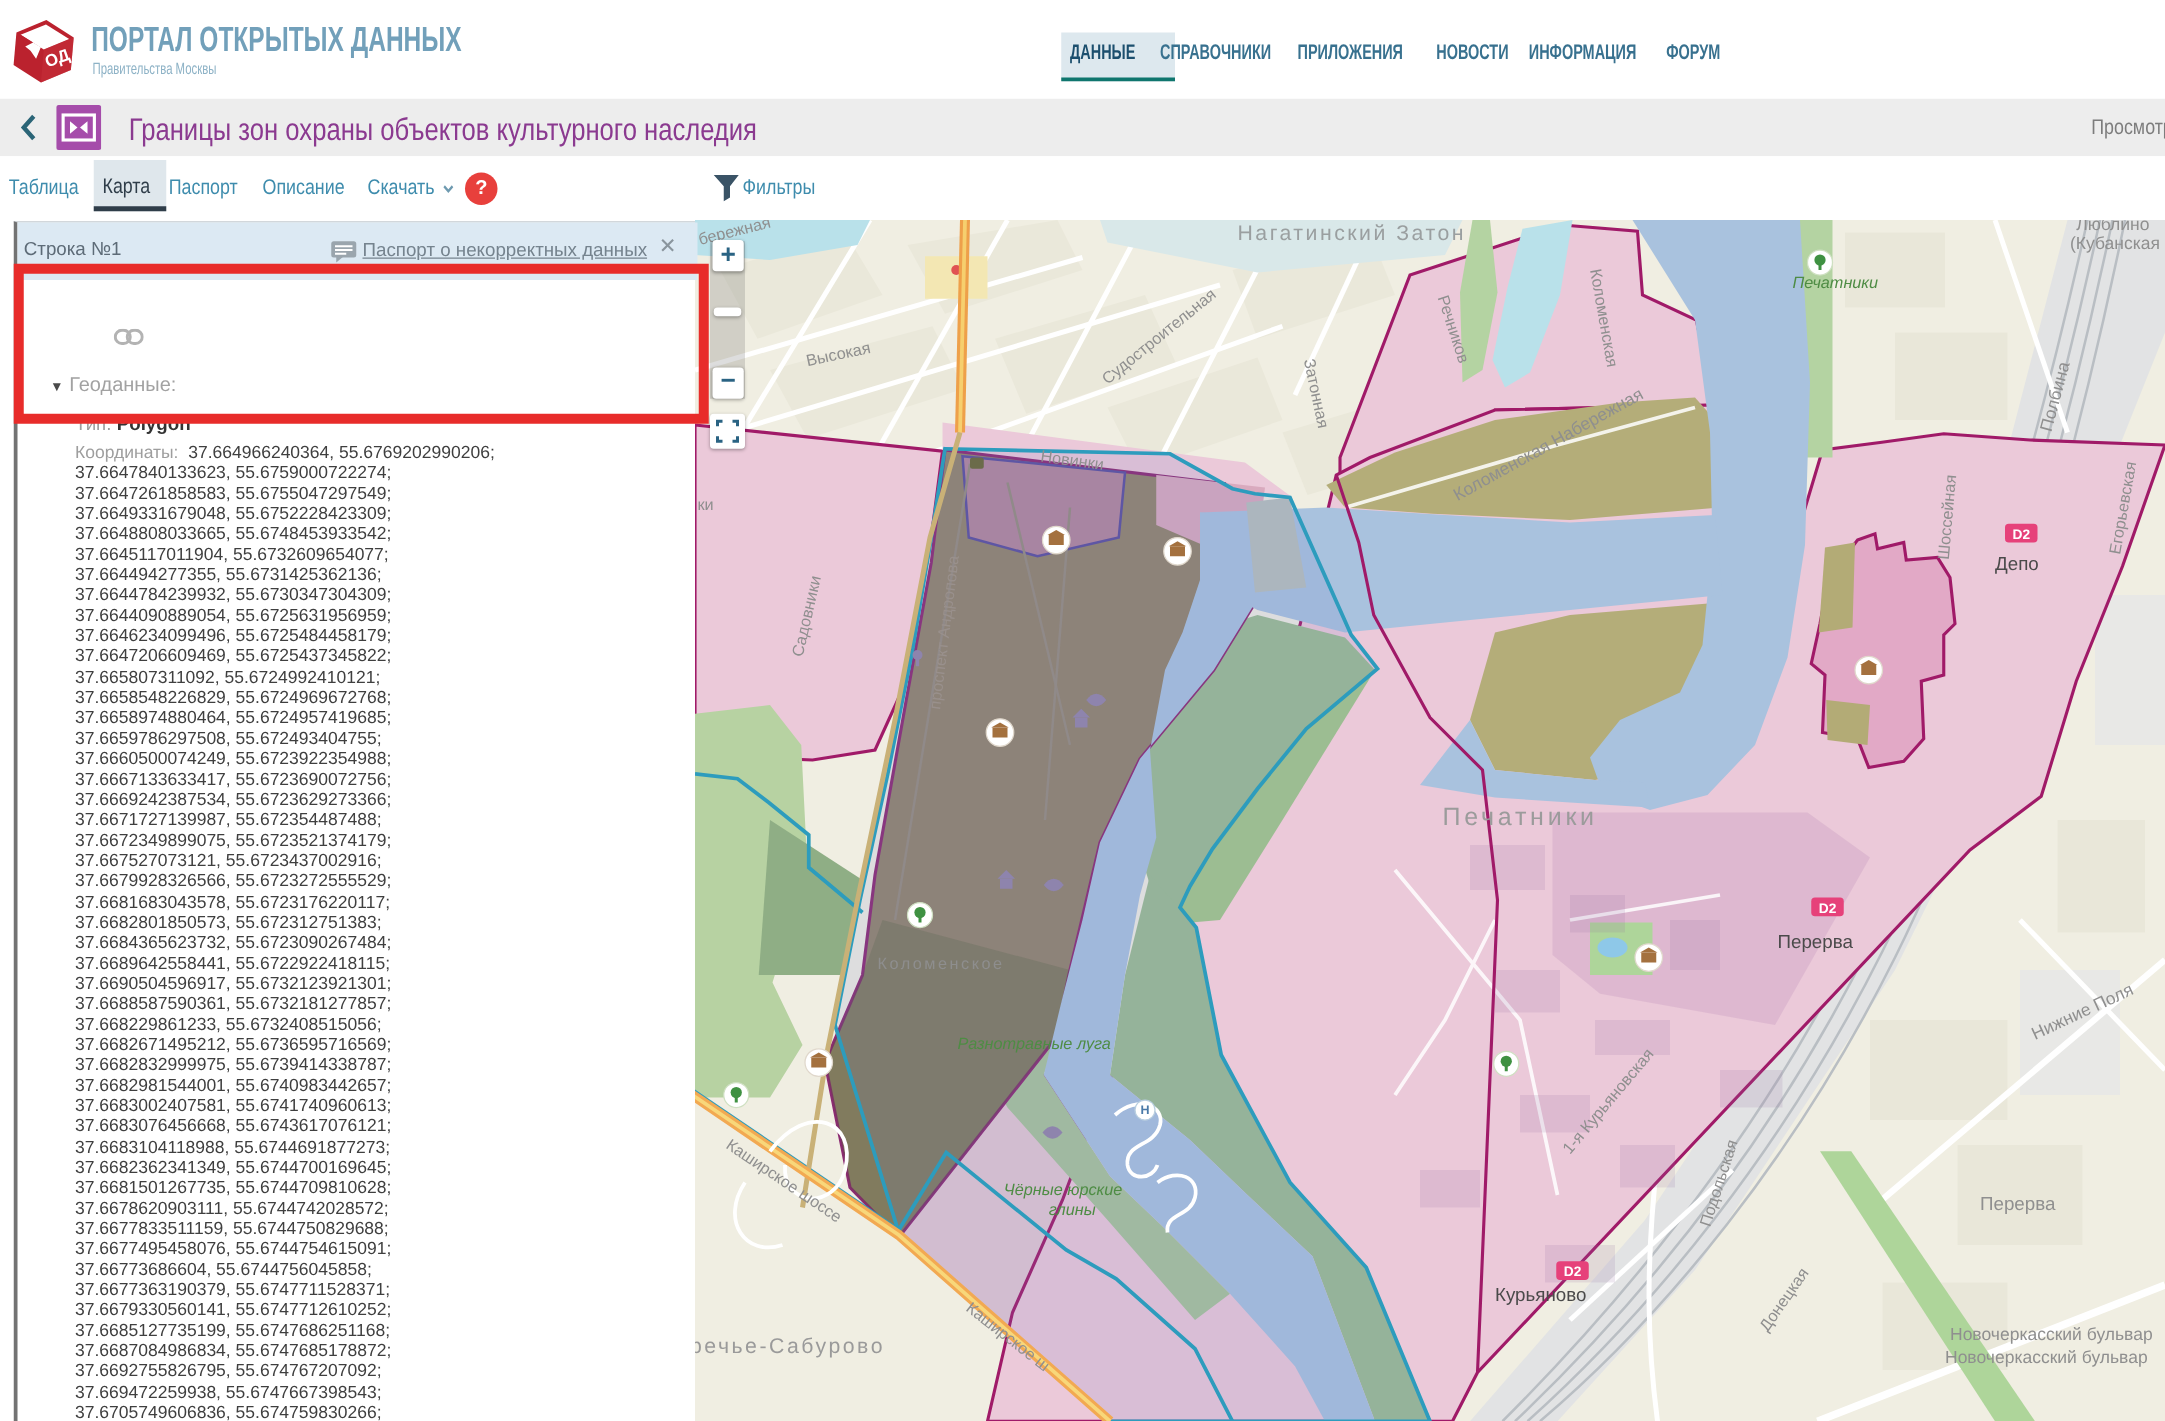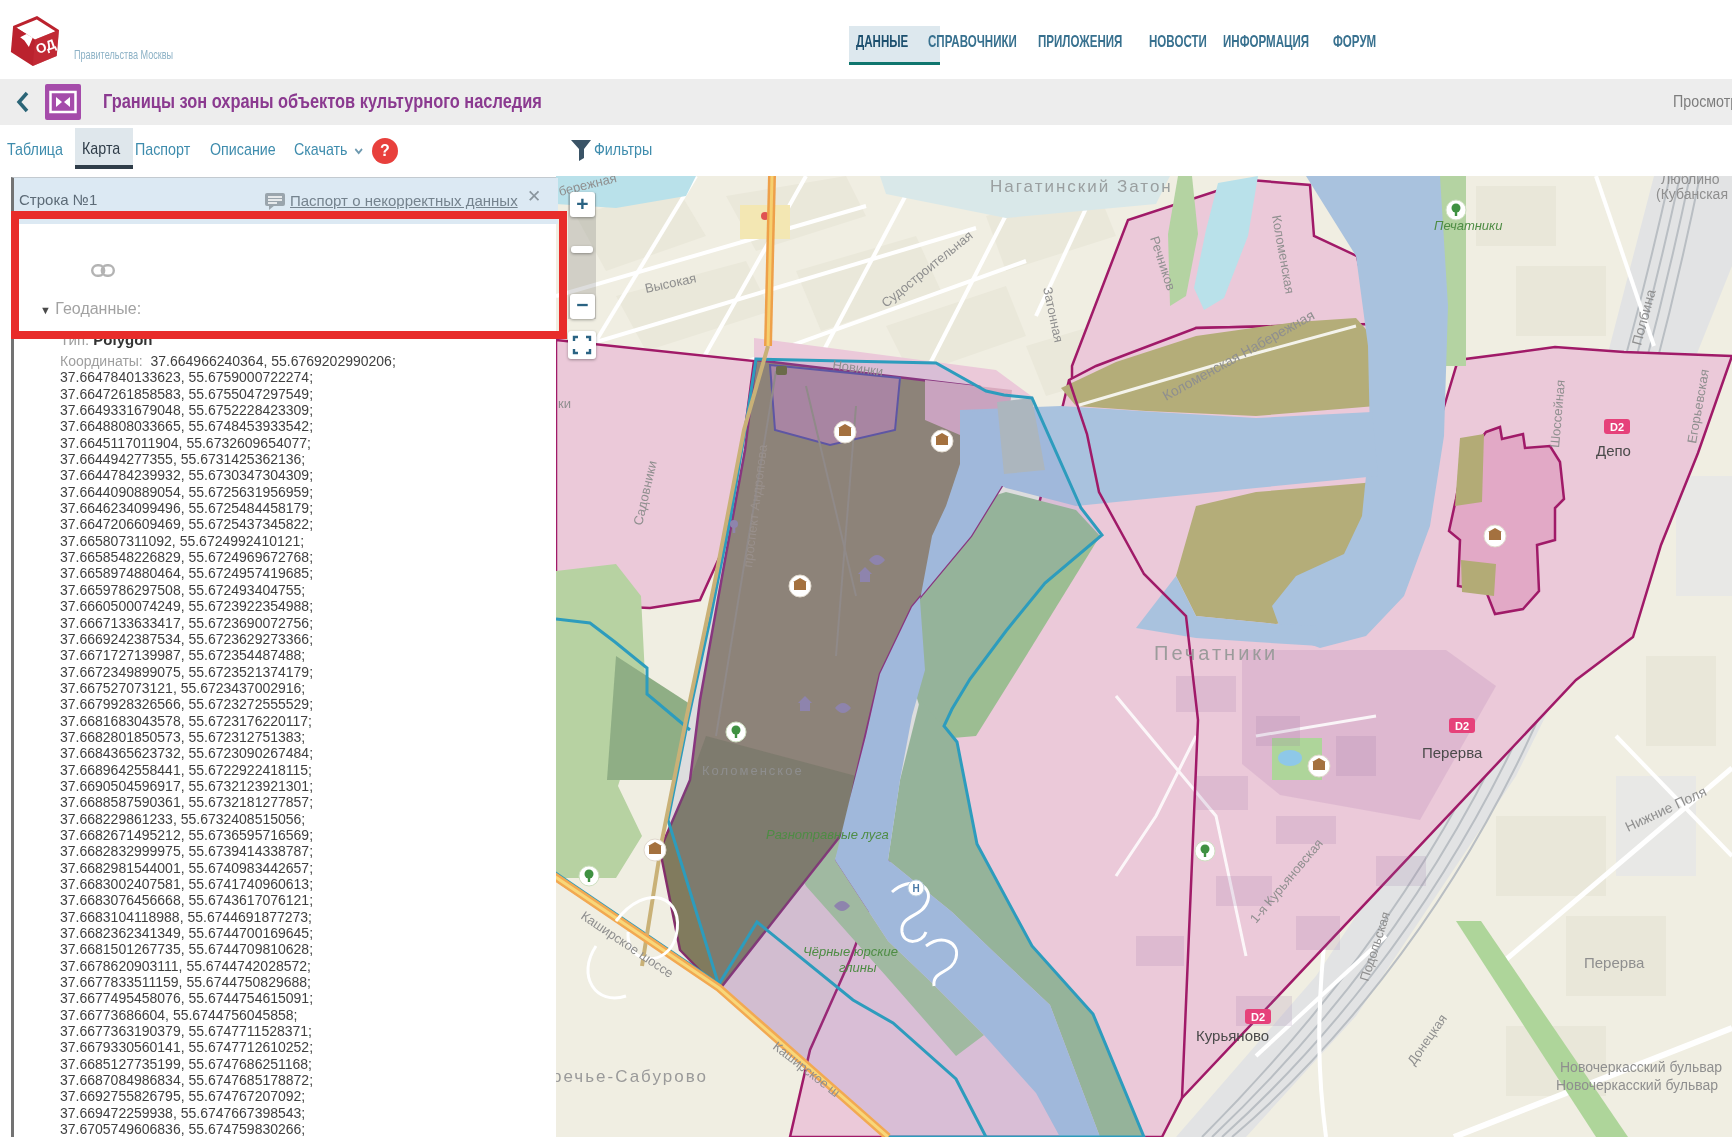--- a/index.html
+++ b/index.html
@@ -11,21 +11,21 @@
 .condc{display:inline-block;transform:scaleX(0.70);transform-origin:0 50%;white-space:nowrap;}
 #hdr{position:absolute;left:0;top:0;width:1732px;height:79px;background:#fff;}
 #logo{position:absolute;left:9px;top:13px;}
 #htitle{position:absolute;left:73px;top:16px;font-size:28px;font-weight:bold;color:#72a0ba;}
 #hsub{position:absolute;left:74px;top:47px;font-size:13px;color:#8db2c6;}
 .nav{position:absolute;top:26px;height:30px;font-size:17px;font-weight:bold;color:#38718f;}
 #nav1{background:#dde8ee;border-bottom:3px solid #0f766e;color:#1c4f6e;}
 #sub{position:absolute;left:0;top:79px;width:1732px;height:46px;background:#ededed;}
 
 #dsico{position:absolute;left:45px;top:5px;}
-#dstitle{position:absolute;left:103px;top:11px;font-size:20px;font-weight:bold;color:#8b3a90;}
+#dstitle{position:absolute;left:103px;top:11px;font-size:25px;font-weight:normal;color:#8b3a90;}
 #views{position:absolute;left:1673px;top:13px;font-size:17px;color:#7d7d7d;}
 #tabs{position:absolute;left:0;top:125px;width:1732px;height:51px;background:#fff;}
 .tab{position:absolute;top:15px;font-size:17px;color:#3e8cad;}
 #tabactive{position:absolute;left:75px;top:3px;width:58px;height:41px;background:#dfe7ec;border-bottom:4px solid #2f3d49;box-sizing:border-box;padding-left:22px;}
 #tabactive span{position:absolute;left:7px;top:11px;font-size:17px;color:#2f3d49;}
 #qcirc{position:absolute;left:372px;top:13px;width:26px;height:26px;border-radius:50%;background:#e8403c;color:#fff;font-weight:bold;font-size:16px;text-align:center;line-height:26px;}
 #notfound{position:absolute;left:410px;top:15px;font-size:17px;color:#e8403c;margin-top:47px;}
 #notfound .cond{border-bottom:1.5px solid #e8403c;padding-bottom:2px;}
 #filters{position:absolute;left:594px;top:15px;font-size:17px;color:#3e8cad;}
 #map{position:absolute;left:556px;top:176px;width:1176px;height:961px;overflow:hidden;}
@@ -339,20 +339,21 @@
   <div id="logo"><svg width="52" height="54" viewBox="0 0 52 54">
 <g transform="rotate(5 26 27)">
 <polygon points="26,3 49,15 49,41 26,53 3,41 3,15" fill="#bb222e"></polygon>
 <polygon points="26,6.5 45.5,16.5 26,26.5 6.5,16.5" fill="#ffffff"></polygon>
 <polygon points="6.5,16.5 17,21.8 11,25.5" fill="#bb222e"></polygon>
 <polygon points="17,21.8 23.5,25 20.5,34.5 15.5,28.5 11,25.5" fill="#ffffff"></polygon>
 <polygon points="26,26.5 49,15 49,41 26,53" fill="#c62f3b" opacity="0.55"></polygon>
 <text x="37.5" y="37" font-size="13.5" font-weight="bold" fill="#ffffff" text-anchor="middle" transform="rotate(-24 37.5 33)" font-family="Liberation Sans">ОД</text>
 </g>
 </svg></div>
+  <div id="htitle"><span class="condc">ПОРТАЛ ОТКРЫТЫХ ДАННЫХ</span></div>
   <div id="hsub"><span class="condc">Правительства Москвы</span></div>
   <div class="nav" id="nav1" style="left:849px;padding:6px 7px 0 7px;"><span class="condn">ДАННЫЕ</span></div>
   <div class="nav" style="left:928px;padding-top:6px;"><span class="condn">СПРАВОЧНИКИ</span></div>
   <div class="nav" style="left:1038px;padding-top:6px;"><span class="condn">ПРИЛОЖЕНИЯ</span></div>
   <div class="nav" style="left:1149px;padding-top:6px;"><span class="condn">НОВОСТИ</span></div>
   <div class="nav" style="left:1223px;padding-top:6px;"><span class="condn">ИНФОРМАЦИЯ</span></div>
   <div class="nav" style="left:1333px;padding-top:6px;"><span class="condn">ФОРУМ</span></div>
 </div>
 
 <div id="sub">

